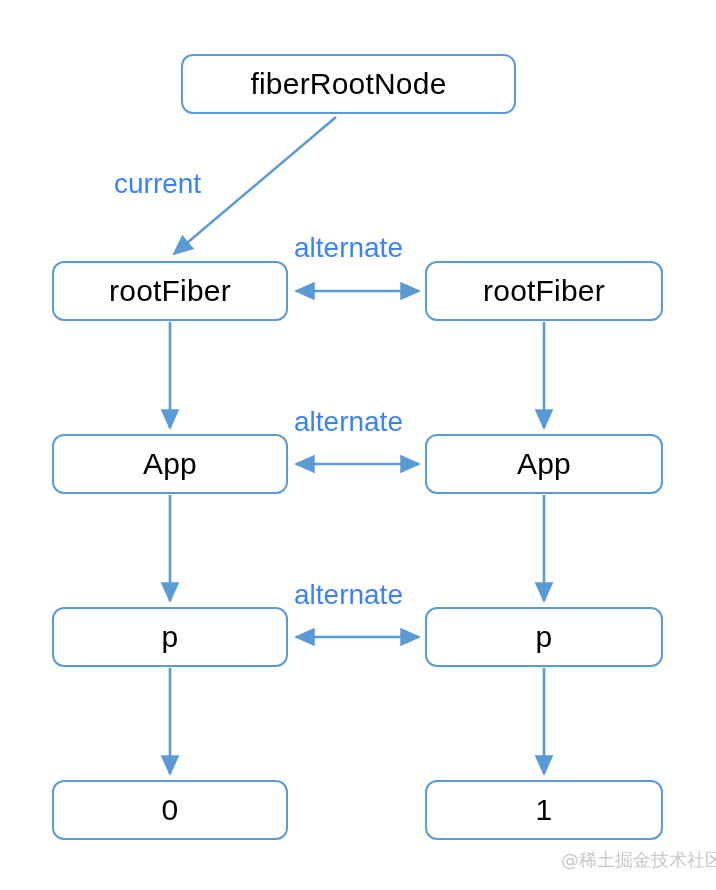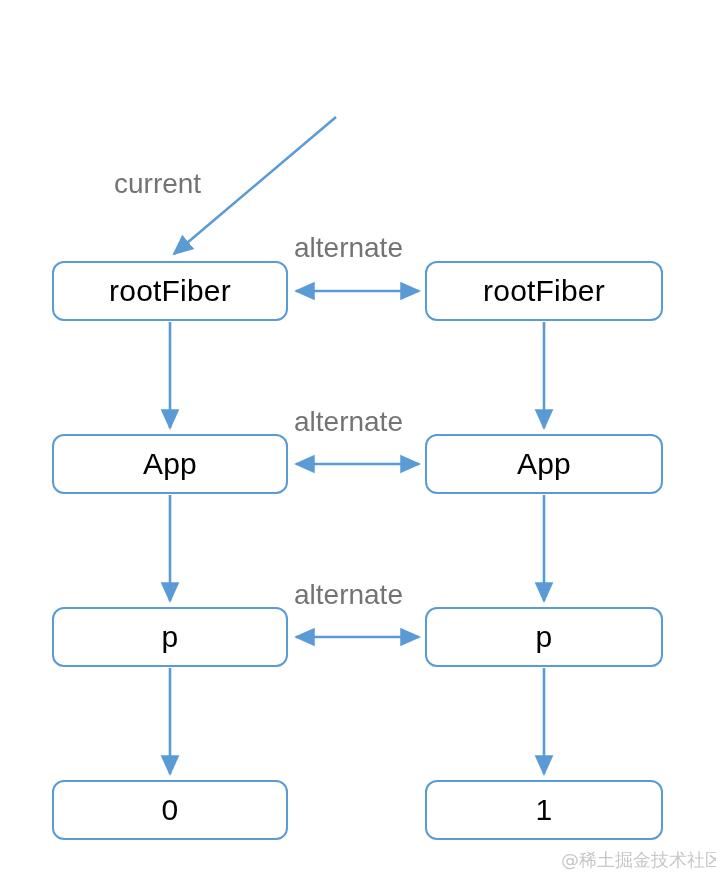--- a/index.html
+++ b/index.html
@@ -34,21 +34,21 @@
     align-items: center;
     justify-content: center;
     color: #000000;
     font-size: 30px;
     font-family: "Liberation Sans", sans-serif;
     letter-spacing: 0.2px;
     line-height: 1;
   }
   .edge-label {
     position: absolute;
-    color: #737373;
+    color: #3b82f6;
     font-size: 28px;
     font-family: "Liberation Sans", sans-serif;
     white-space: nowrap;
     line-height: 1;
   }
   .watermark {
     position: absolute;
     color: #c7c7c7;
     font-size: 18px;
     font-family: "DejaVu Sans", sans-serif;
@@ -79,20 +79,21 @@
 
     <line x1="544" y1="322" x2="544" y2="428" stroke="#5b9bd5" stroke-width="2.6" marker-end="url(#arrowhead)"></line>
     <line x1="544" y1="495" x2="544" y2="601" stroke="#5b9bd5" stroke-width="2.6" marker-end="url(#arrowhead)"></line>
     <line x1="544" y1="668" x2="544" y2="774" stroke="#5b9bd5" stroke-width="2.6" marker-end="url(#arrowhead)"></line>
 
     <line x1="296" y1="291" x2="419" y2="291" stroke="#5b9bd5" stroke-width="2.6" marker-end="url(#arrowhead)" marker-start="url(#arrowhead-start)"></line>
     <line x1="296" y1="464" x2="419" y2="464" stroke="#5b9bd5" stroke-width="2.6" marker-end="url(#arrowhead)" marker-start="url(#arrowhead-start)"></line>
     <line x1="296" y1="637" x2="419" y2="637" stroke="#5b9bd5" stroke-width="2.6" marker-end="url(#arrowhead)" marker-start="url(#arrowhead-start)"></line>
   </svg>
 
+  <div class="node-box" style="left:181px; top:54px; width:335px; height:60px;">fiberRootNode</div>
 
   <div class="node-box" style="left:52px; top:261px; width:236px; height:60px;">rootFiber</div>
 
   <div class="node-box" style="left:425px; top:261px; width:238px; height:60px;">rootFiber</div>
 
   <div class="node-box" style="left:52px; top:434px; width:236px; height:60px;">App</div>
 
   <div class="node-box" style="left:425px; top:434px; width:238px; height:60px;">App</div>
 
   <div class="node-box" style="left:52px; top:607px; width:236px; height:60px;">p</div>

